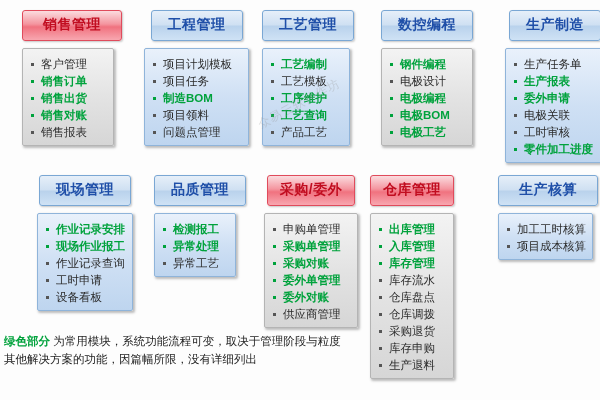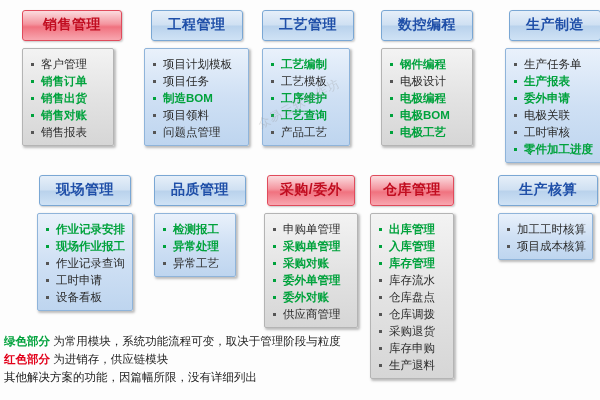--- a/index.html
+++ b/index.html
@@ -269,20 +269,16 @@
           </ul>
         </div>
       </div>
     </div>
 
   <div class="legend">
     <div class="legend-line">
       <span class="tag-green">绿色部分</span>
       <span>为常用模块，系统功能流程可变，取决于管理阶段与粒度</span>
     </div>
-    <div class="legend-line">
-      <span class="tag-red">红色部分</span>
-      <span>为进销存，供应链模块</span>
-    </div>
     <div class="legend-line">其他解决方案的功能，因篇幅所限，没有详细列出</div>
   </div>
 
 </div>
 
 </body></html>

